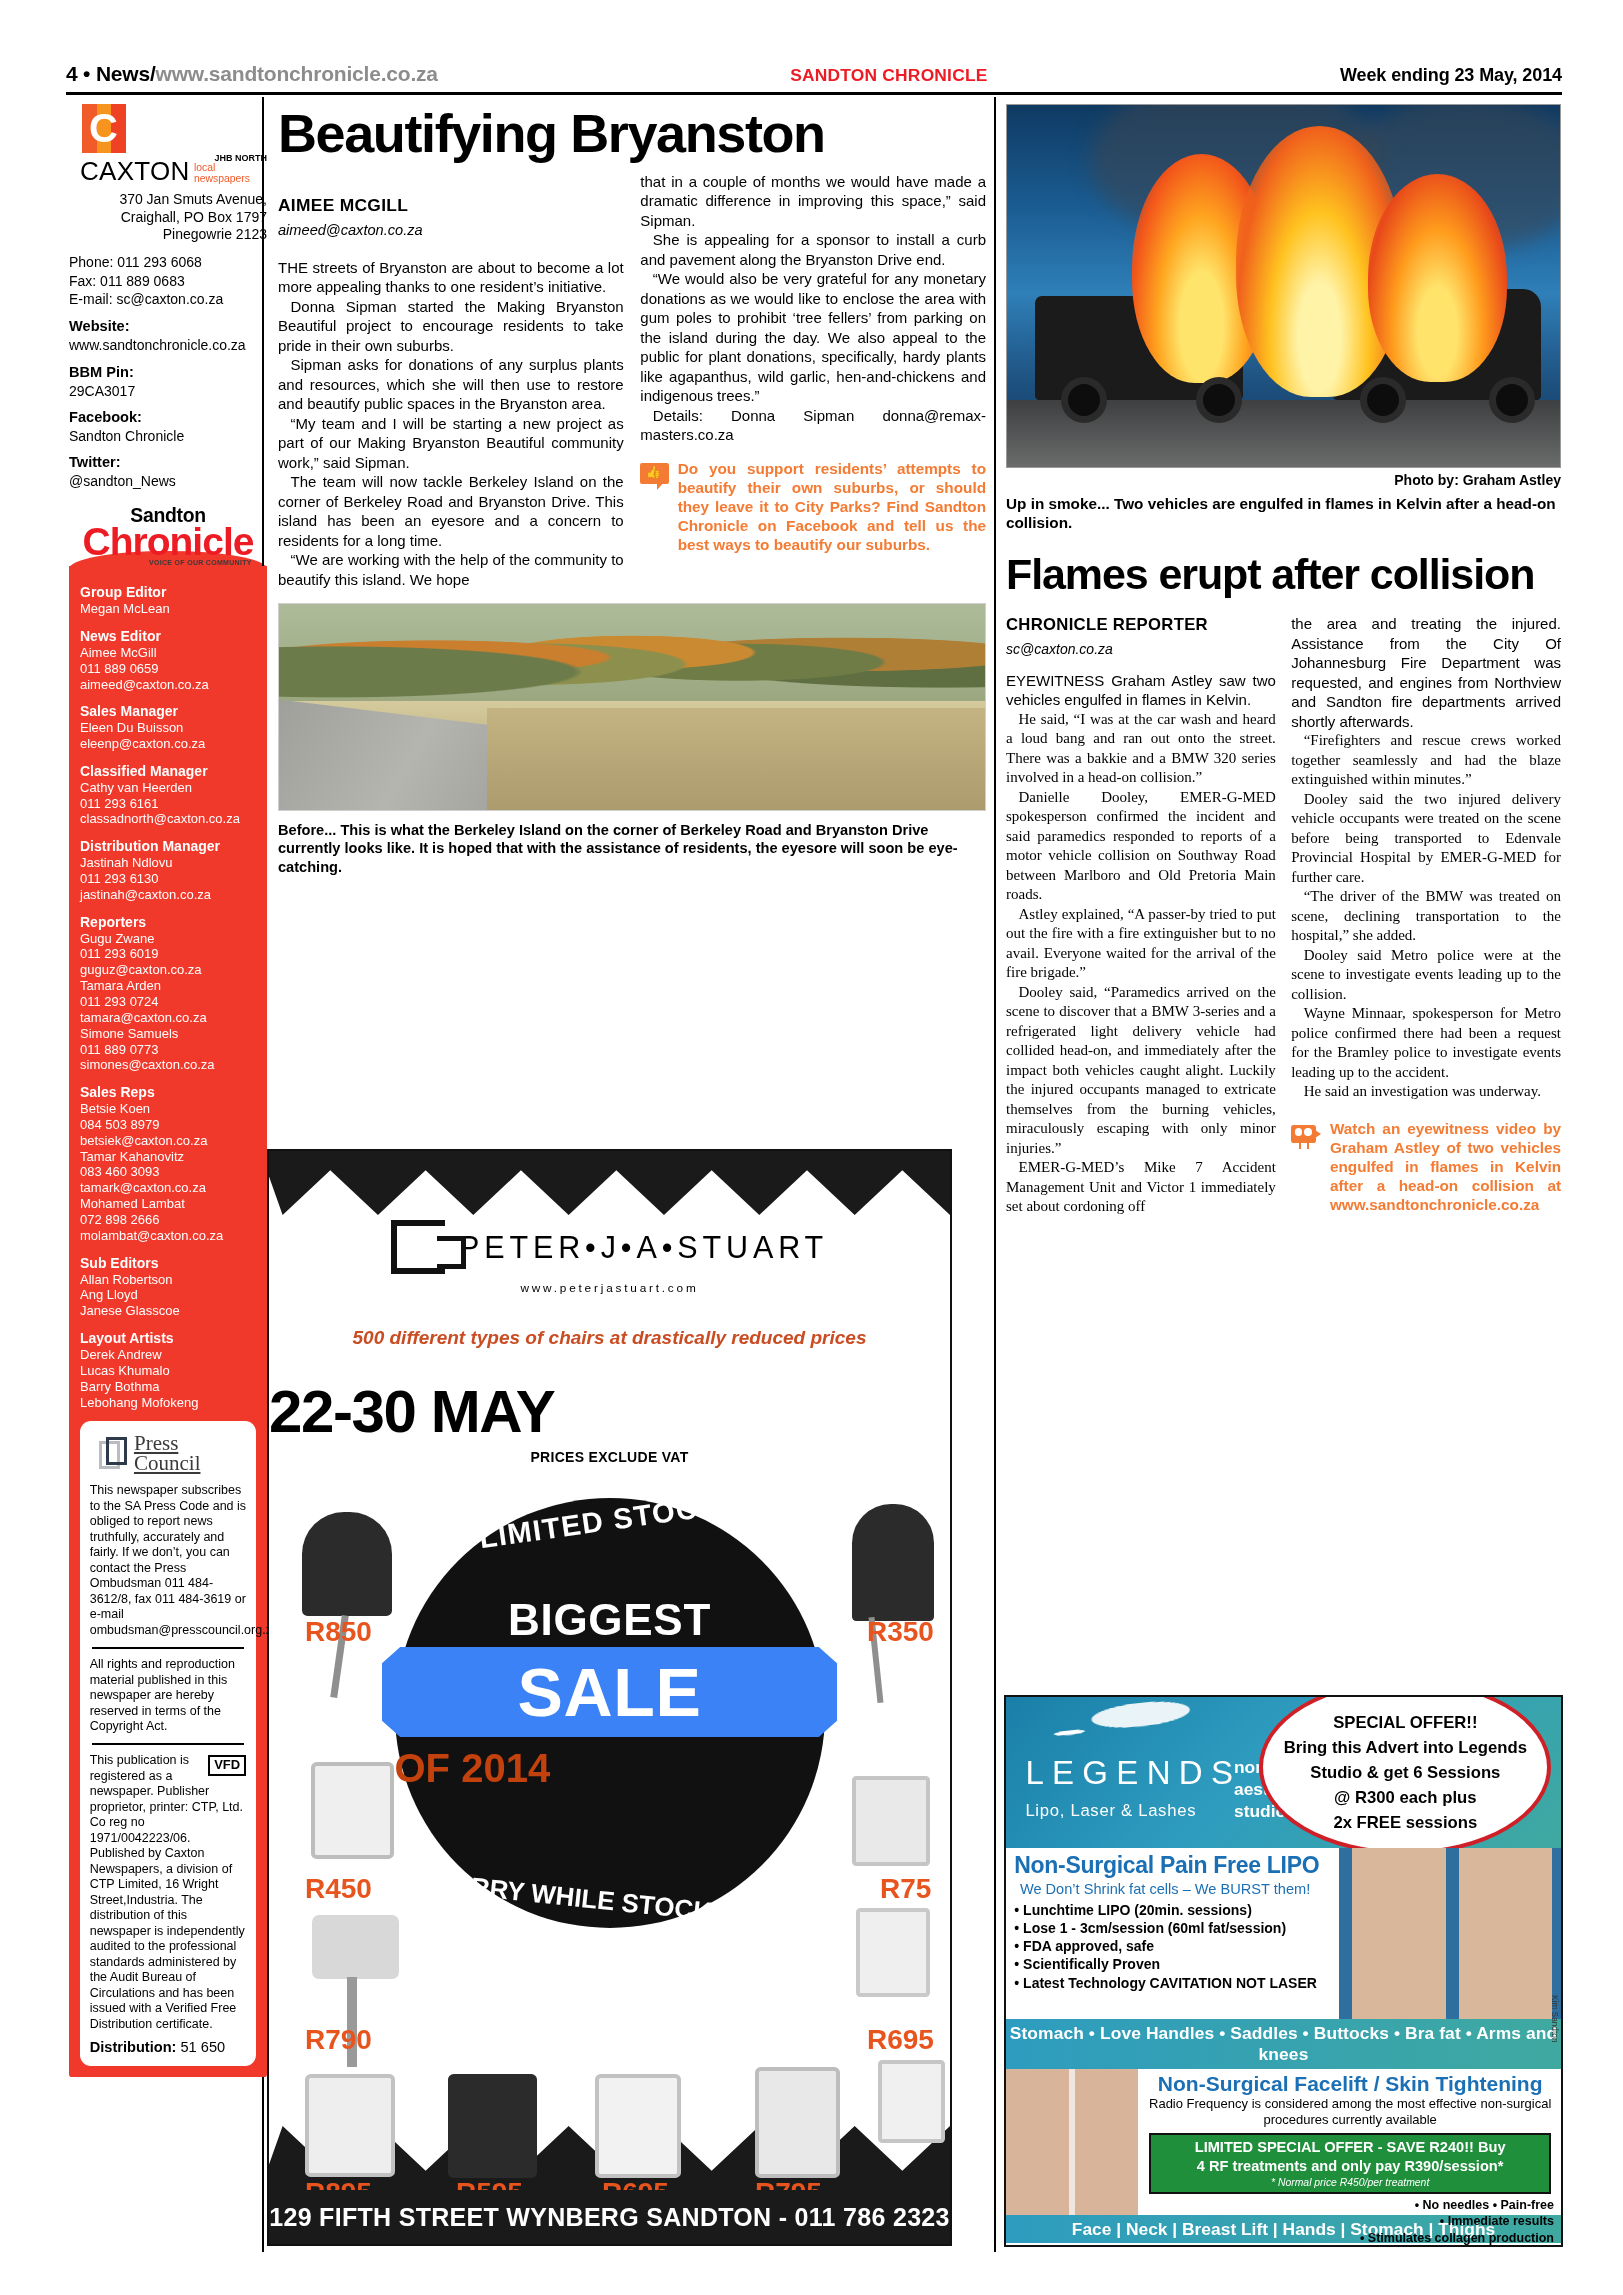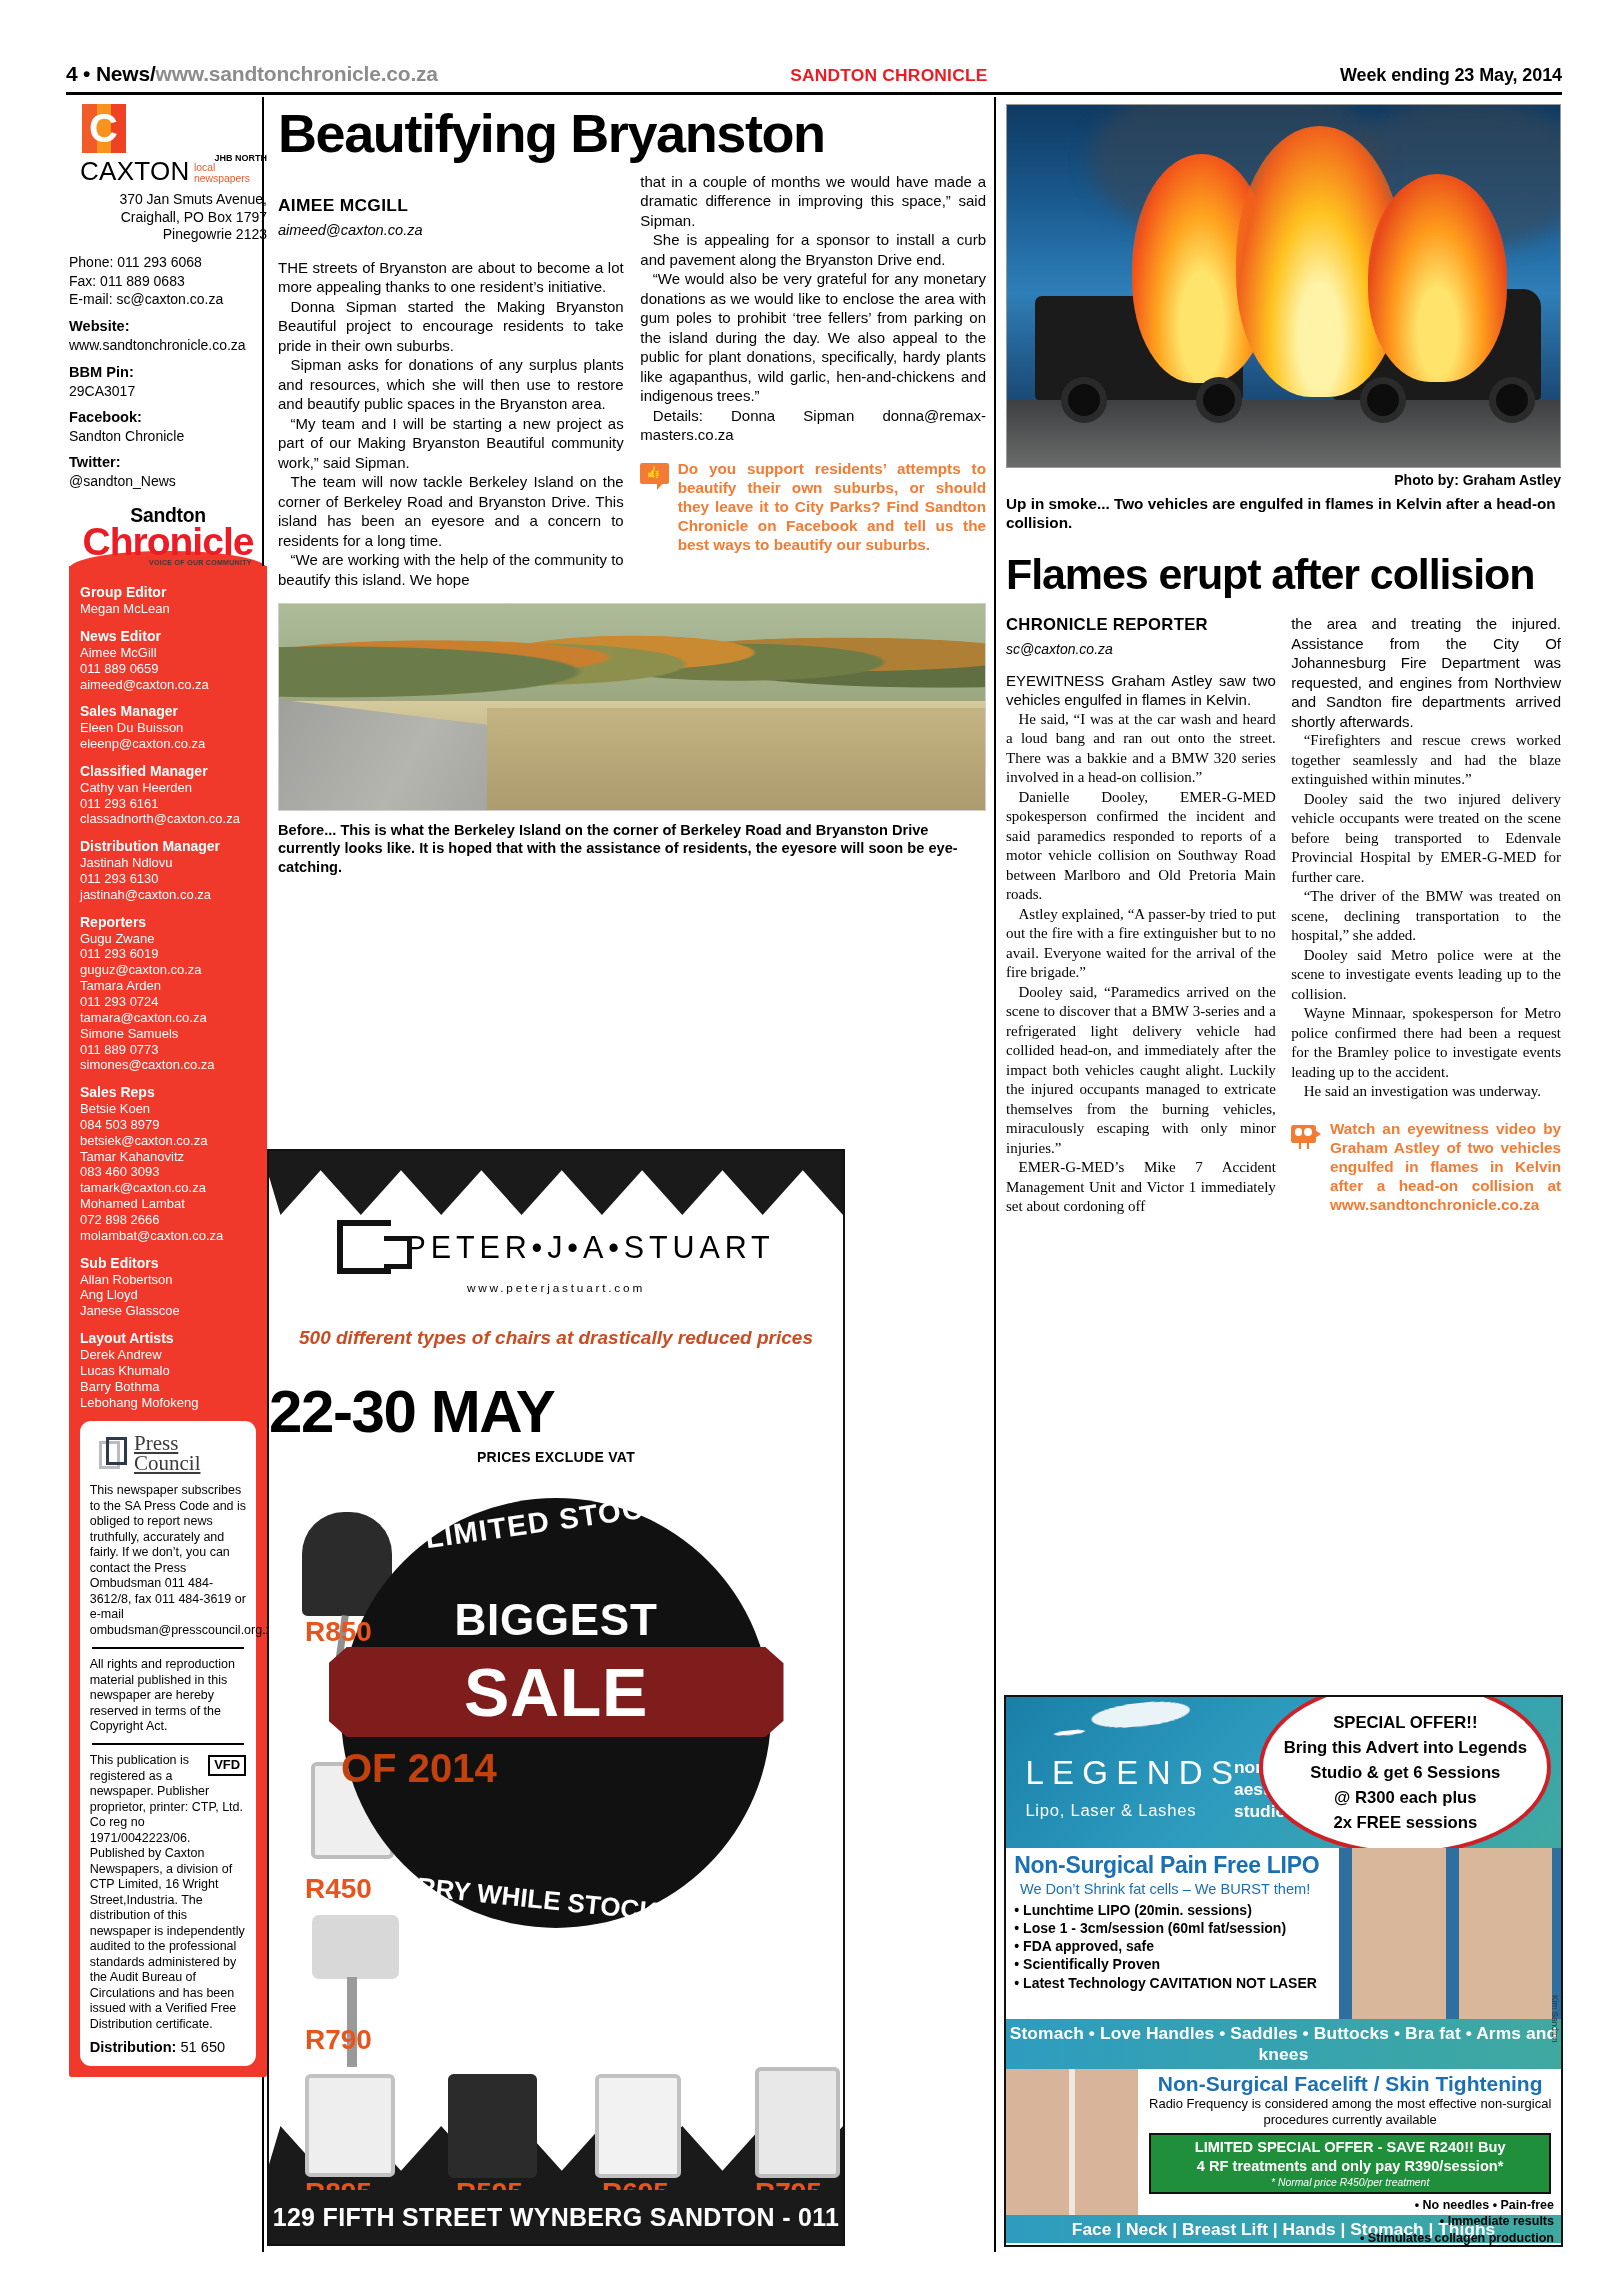--- a/index.html
+++ b/index.html
@@ -117,21 +117,21 @@
     background:linear-gradient(120deg,#9e9e9a 0%, #b5b5b0 40%, #8f8f8b 100%);
     clip-path: polygon(0 10%, 100% 45%, 100% 100%, 0 100%);
   }
   .photo-island .dirt {
     position:absolute; left:208px; top:104px; width:528px; height:104px;
     background:linear-gradient(180deg,#c4b483,#ab9b6d);
   }
   .caption { font-size:14.6px; font-weight:bold; line-height:1.28; margin-top:9.7px; }
 
   
-  .ad-stuart { position:absolute; left:267px; top:1149px; width:578px; height:1097px;
+  .ad-stuart { position:absolute; left:267px; top:1149px; width:685px; height:1097px;
      border:2.1px solid #111; background:#fff; overflow:hidden; }
   .zig-top { position:absolute; top:0; left:0; width:100%; height:64px;
      background:#1a1a1a;
      clip-path: polygon(0 0, 100% 0, 100% 100%, 93% 30%, 86% 100%, 79% 30%, 72% 100%, 65% 30%, 58% 100%, 51% 30%, 44% 100%, 37% 30%, 30% 100%, 23% 30%, 16% 100%, 9% 30%, 2% 100%, 0 40%);
   }
   .zig-bot { position:absolute; bottom:54px; left:0; width:100%; height:64px;
      background:#1a1a1a;
      clip-path: polygon(0 100%, 100% 100%, 100% 0, 93% 70%, 86% 0, 79% 70%, 72% 0, 65% 70%, 58% 0, 51% 70%, 44% 0, 37% 70%, 30% 0, 23% 70%, 16% 0, 9% 70%, 2% 0, 0 60%);
   }
   .ad-logo { position:absolute; top:69px; left:0; width:100%; text-align:center; }
@@ -142,21 +142,21 @@
   .ad-logo .url { font-size:11.8px; letter-spacing:2.8px; margin-top:7px; }
   .ad-tag { position:absolute; top:176px; width:100%; text-align:center; font-size:19px;
      font-style:italic; font-weight:bold; color:#c94c22; }
   .ad-date { position:absolute; top:226px; width:100%; text-align:left; font-size:60px; font-weight:bold; letter-spacing:-1.4px;}
   .ad-vat { position:absolute; top:298px; width:100%; text-align:center; font-size:14px; font-weight:bold; letter-spacing:0.3px;}
   .burst { position:absolute; left:50%; top:347px; transform:translateX(-50%); width:430px; height:430px; }
   .burst .ring { position:absolute; inset:0; border-radius:50%; background:#111; }
   .burst .lim { position:absolute; top:5.6px; left:50%; transform:translateX(-50%) rotate(-8deg); color:#fff;
      font-size:29px; font-weight:bold; letter-spacing:1.4px; white-space:nowrap; width:444px; text-align:center;}
   .burst .big { position:absolute; top:97px; width:100%; text-align:center; color:#fff; font-size:44px; font-weight:bold; letter-spacing:0.7px;}
-  .burst .ban { position:absolute; top:149px; left:-12.5px; width:455px; height:90px; background:#7f1d1d;
+  .burst .ban { position:absolute; top:149px; left:-12.5px; width:455px; height:90px; background:#3b82f6;
       clip-path: polygon(0 18%, 4% 0, 96% 0, 100% 18%, 100% 82%, 96% 100%, 4% 100%, 0 82%); }
   .burst .ban span { display:block; text-align:center; color:#fff; font-size:68px; font-weight:bold; line-height:90px; letter-spacing:0.7px;}
   .burst .of { position:absolute; top:248px; width:100%; text-align:left; color:#c2410c; font-size:40px; font-weight:bold;}
   .burst .hurry { position:absolute; bottom:11px; left:50%; transform:translateX(-50%) rotate(6deg); color:#fff;
      font-size:26px; font-weight:bold; white-space:nowrap; width:444px; text-align:center;}
   .chair { position:absolute; background:#2b2b2b; }
   .pricetag { position:absolute; color:#e8541d; font-size:28px; font-weight:bold; }
   .ad-footer { position:absolute; bottom:0; left:0; width:100%; height:54px; background:#1a1a1a; color:#fff;
      text-align:center; font-size:25px; font-weight:bold; line-height:54px; letter-spacing:0.3px;}
 

